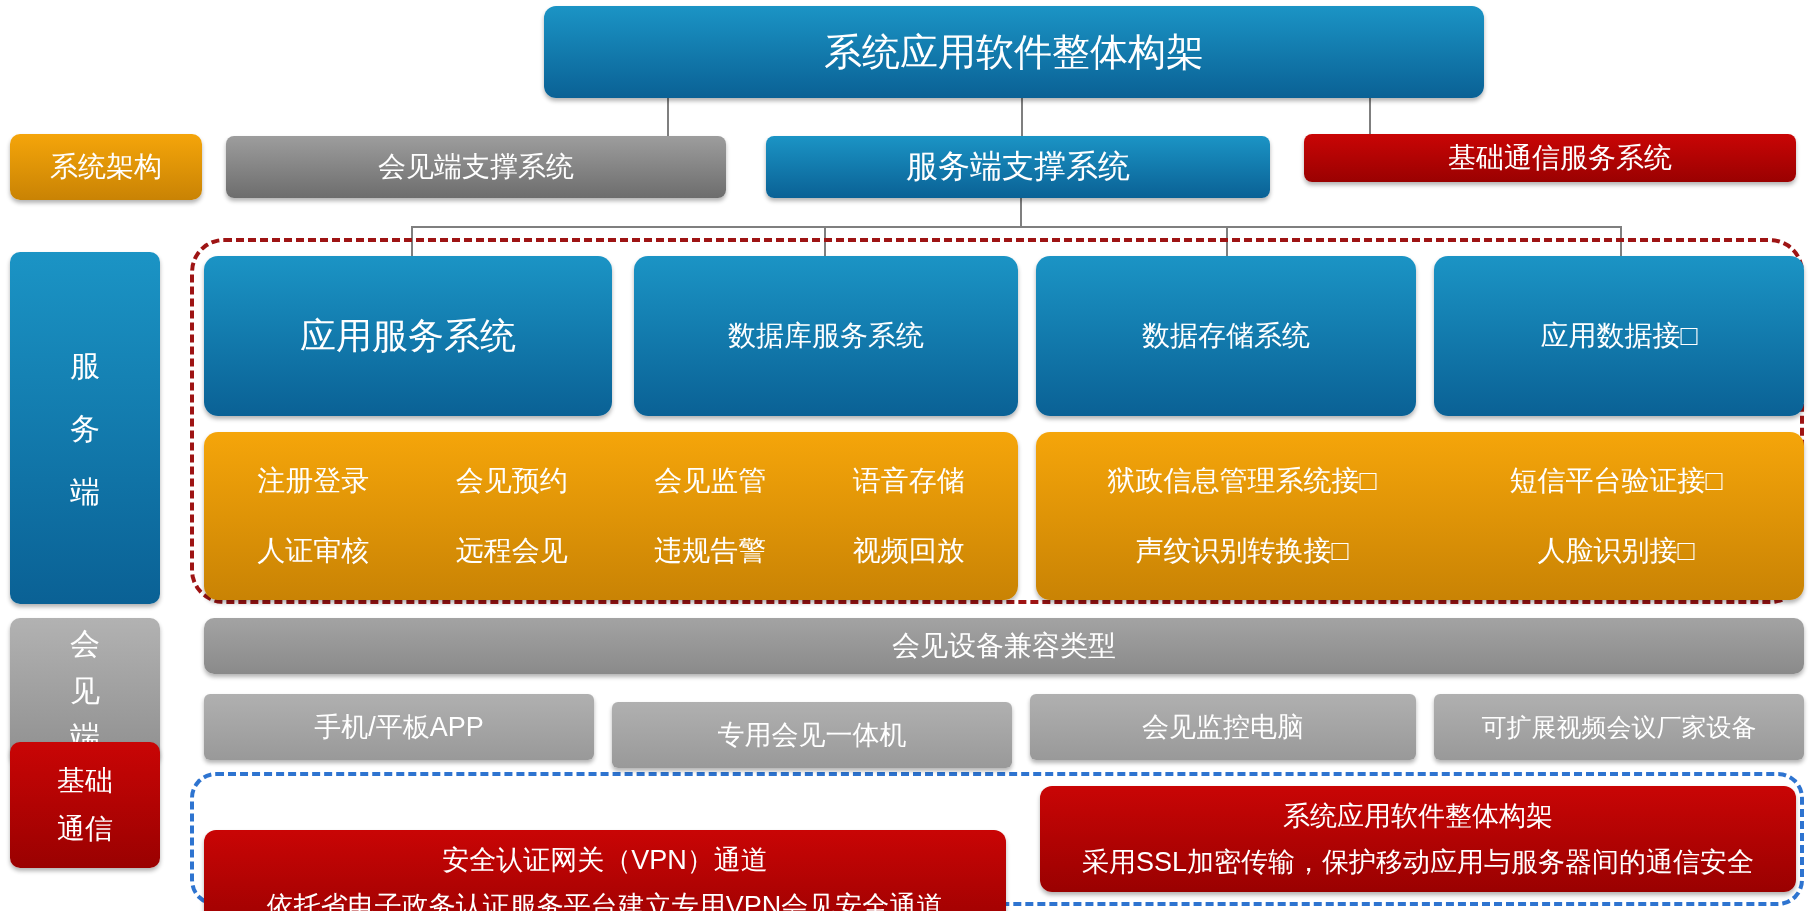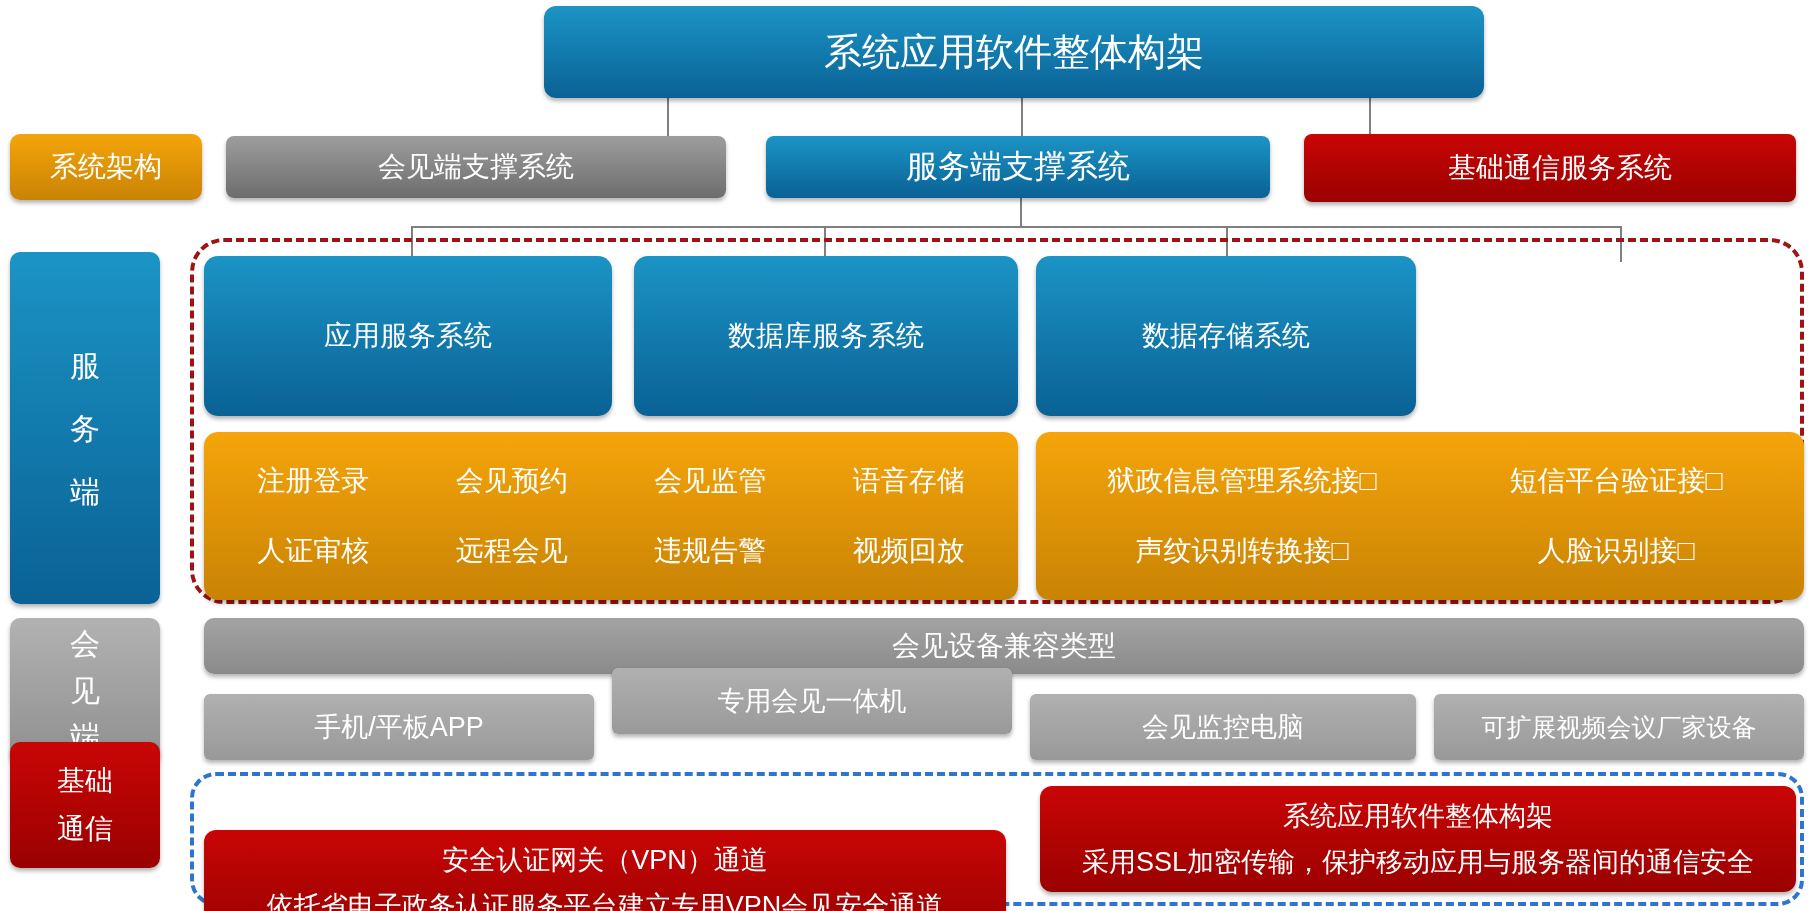--- a/index.html
+++ b/index.html
@@ -22,57 +22,57 @@
 
   .vline { position: absolute; width: 0; border-left: 2px solid #7f7f7f; }
   .hline { position: absolute; height: 0; border-top: 2px solid #7f7f7f; }
   .prelines { white-space: pre-line; }
 
   
   #title      { left: 544px;  top: 6px;   width: 940px; height: 92px; font-size: 38px; border-radius: 12px; }
   #lbl-arch   { left: 10px;   top: 134px; width: 192px; height: 66px; font-size: 28px; border-radius: 10px; }
   #t2-meeting { left: 226px;  top: 136px; width: 500px; height: 62px; font-size: 28px; border-radius: 8px; }
   #t2-server  { left: 766px;  top: 136px; width: 504px; height: 62px; font-size: 32px; border-radius: 8px; }
-  #t2-comm    { left: 1304px; top: 134px; width: 492px; height: 68px; font-size: 28px; border-radius: 8px; padding-left: 20px; }
+  #t2-comm    { left: 1304px; top: 134px; width: 492px; height: 48px; font-size: 28px; border-radius: 8px; padding-left: 20px; }
 
   
   #conn-t1 { left: 667px;  top: 98px;  height: 38px; }
   #conn-t2 { left: 1021px; top: 98px;  height: 38px; }
   #conn-t3 { left: 1369px; top: 98px;  height: 38px; }
   #conn-s  { left: 1020px; top: 198px; height: 30px; }
   #conn-h  { left: 411px;  top: 226px; width: 1210px; }
   #conn-d1 { left: 411px;  top: 226px; height: 36px; }
   #conn-d2 { left: 824px;  top: 226px; height: 36px; }
   #conn-d3 { left: 1226px; top: 226px; height: 36px; }
   #conn-d4 { left: 1620px; top: 226px; height: 36px; }
 
   
   #server-boundary { position: absolute; left: 190px; top: 238px; width: 1614px; height: 366px;
                      border: 4px dashed #9e1414; border-radius: 34px; }
-  #sys1 { left: 204px;  top: 256px; width: 408px; height: 160px; font-size: 28px; border-radius: 14px; }
+  #sys1 { left: 204px;  top: 256px; width: 408px; height: 160px; font-size: 36px; border-radius: 14px; }
   #sys2 { left: 634px;  top: 256px; width: 384px; height: 160px; font-size: 28px; border-radius: 14px; }
   #sys3 { left: 1036px; top: 256px; width: 380px; height: 160px; font-size: 28px; border-radius: 14px; }
   #sys4 { left: 1434px; top: 256px; width: 370px; height: 160px; font-size: 28px; border-radius: 14px; }
 
   #funcs  { left: 204px;  top: 432px; width: 814px; height: 168px; border-radius: 14px;
             display: grid; grid-template-columns: repeat(4, 1fr); grid-template-rows: 1fr 1fr;
             align-items: center; justify-items: center; font-size: 28px; padding: 14px 10px; }
   #ifaces { left: 1036px; top: 432px; width: 768px; height: 168px; border-radius: 14px;
             display: grid; grid-template-columns: 1.1fr 1fr; grid-template-rows: 1fr 1fr;
             align-items: center; justify-items: center; font-size: 28px; padding: 14px 10px; }
 
   
   #side-server  { left: 10px; top: 252px; width: 150px; height: 352px; font-size: 30px; border-radius: 10px; line-height: 2.1; }
   #side-meeting { left: 10px; top: 618px; width: 150px; height: 146px; font-size: 30px; border-radius: 10px; line-height: 1.55; }
   #side-comm    { left: 10px; top: 742px; width: 150px; height: 126px; font-size: 28px; border-radius: 10px; line-height: 1.7; }
 
   
   #compat { left: 204px;  top: 618px; width: 1600px; height: 56px; font-size: 28px; border-radius: 10px; }
   #dev1   { left: 204px;  top: 694px; width: 390px; height: 66px; font-size: 27px; border-radius: 6px; }
-  #dev2   { left: 612px;  top: 668px; width: 400px; height: 66px; font-size: 27px; border-radius: 6px; }
+  #dev2   { left: 612px;  top: 702px; width: 400px; height: 66px; font-size: 27px; border-radius: 6px; }
   #dev3   { left: 1030px; top: 694px; width: 386px; height: 66px; font-size: 27px; border-radius: 6px; }
   #dev4   { left: 1434px; top: 694px; width: 370px; height: 66px; font-size: 25px; border-radius: 6px; }
 
   
   #comm-boundary { position: absolute; left: 190px; top: 772px; width: 1614px; height: 134px;
                    border: 4px dashed #2e74d0; border-radius: 26px; }
   #comm-left  { left: 204px;  top: 786px; width: 802px; height: 106px; border-radius: 12px;
                 flex-direction: column; font-size: 27px; line-height: 1.72; margin-top: 44px; }
   #comm-right { left: 1040px; top: 786px; width: 756px; height: 106px; border-radius: 12px;
                 flex-direction: column; font-size: 27px; line-height: 1.72; }
@@ -98,20 +98,21 @@
   <div class="box blue" id="title">系统应用软件整体构架</div>
 
   <div class="box orange" id="lbl-arch">系统架构</div>
   <div class="box gray2" id="t2-meeting">会见端支撑系统</div>
   <div class="box blue" id="t2-server">服务端支撑系统</div>
   <div class="box red" id="t2-comm">基础通信服务系统</div>
 
   <div class="box blue" id="sys1">应用服务系统</div>
   <div class="box blue" id="sys2">数据库服务系统</div>
   <div class="box blue" id="sys3">数据存储系统</div>
+  <div class="box blue" id="sys4">应用数据接□</div>
 
   <div class="box orange" id="funcs">
     <div>注册登录</div>
     <div>会见预约</div>
     <div>会见监管</div>
     <div>语音存储</div>
     <div>人证审核</div>
     <div>远程会见</div>
     <div>违规告警</div>
     <div>视频回放</div>

